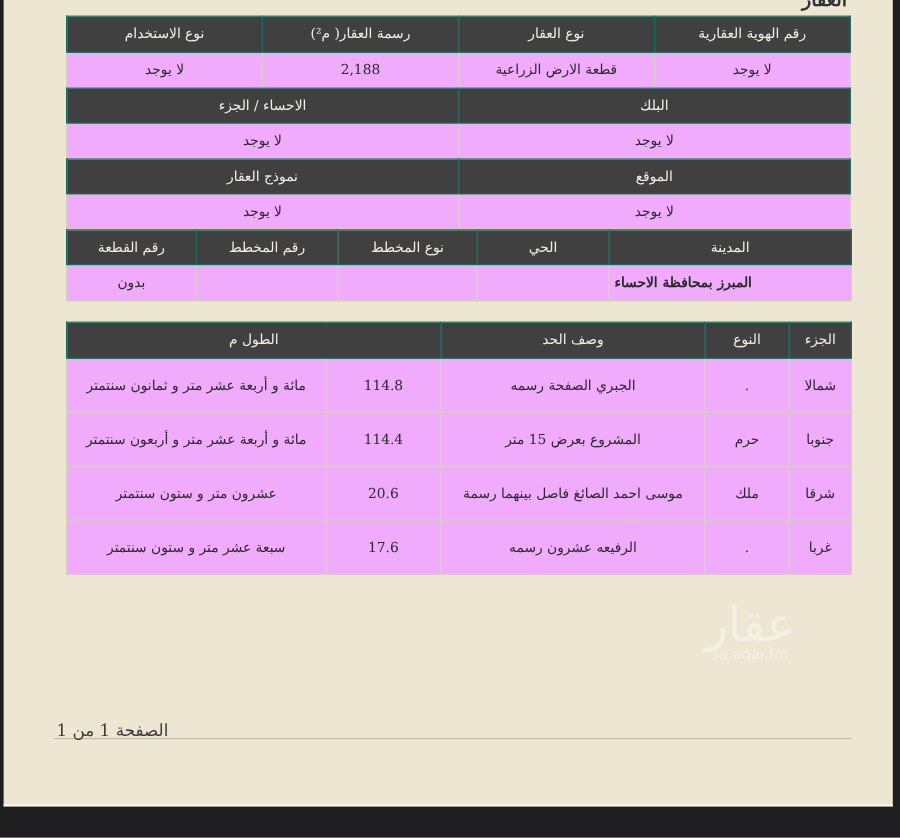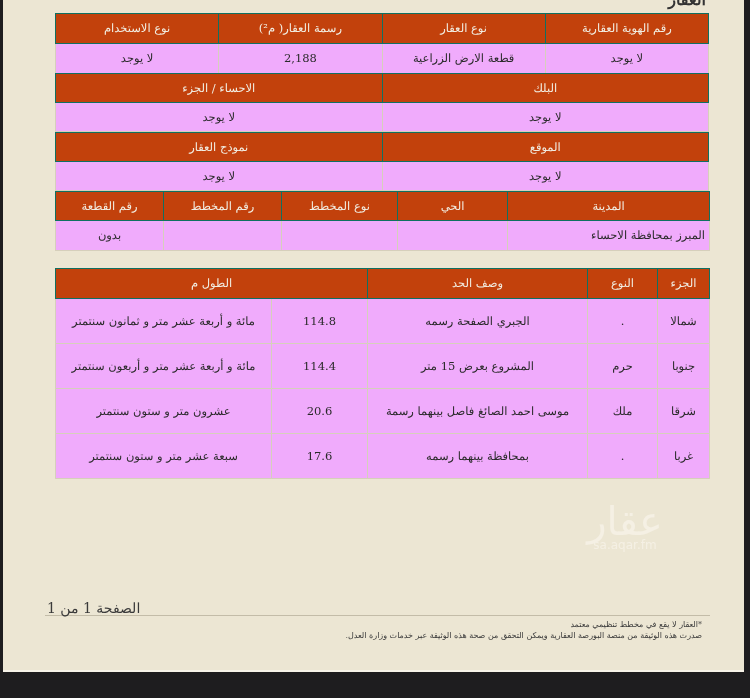--- a/index.html
+++ b/index.html
@@ -27,21 +27,21 @@
   .grid td, .grid th {
     border:1px solid #d6cfbb;
     text-align:center;
     font-size:11.5px;
     color:#2a2a2a;
     padding:0 4px;
     font-weight:normal;
     line-height:13px;
   }
   .grid th {
-    background:#c2410c;
+    background:#404040;
     color:#f2efe4;
     border-color:#0f7061;
   }
   .grid td { background:#f0abfc; }
 
   .t1 { top:13px; }
   .t1 th { height:29px; } .t1 td { height:29px; }
   .t2 { top:73px; }
   .t2 th { height:28px; } .t2 td { height:28px; }
   .t3 { top:132px; }
@@ -129,21 +129,21 @@
     </colgroup>
     <tbody>
         <tr>
       <th>المدينة</th>
       <th>الحي</th>
       <th>نوع المخطط</th>
       <th>رقم المخطط</th>
       <th>رقم القطعة</th>
     </tr>
     <tr>
-      <td style="text-align:right;">المبرز بمحافظة الاحساء</td>
+      <td style="text-align:left;font-weight:bold;">المبرز بمحافظة الاحساء</td>
       <td></td>
       <td></td>
       <td></td>
       <td>بدون</td>
     </tr>
   </tbody>
     </table>
 
   <table class="grid t5">
     <colgroup>
@@ -177,31 +177,27 @@
     <tr>
       <td>شرقا</td>
       <td>ملك</td>
       <td>موسى احمد الصائغ فاصل بينهما رسمة</td>
       <td>20.6</td>
       <td>عشرون متر و ستون سنتمتر</td>
     </tr>
     <tr>
       <td>غربا</td>
       <td>.</td>
-      <td>بمحافظة بينهما رسمه</td>
+      <td>الرفيعه عشرون رسمه</td>
       <td>17.6</td>
       <td>سبعة عشر متر و ستون سنتمتر</td>
     </tr>
   </tbody>
     </table>
 
   <div class="watermark">
     <div class="wm-ar">عقار</div>
     <div class="wm-url">sa.aqar.fm</div>
   </div>
 
   <div class="footer-rule"></div>
-  <div class="footer-note">
-    <div>*العقار لا يقع في مخطط تنظيمي معتمد</div>
-    <div>صدرت هذه الوثيقة من منصة البورصة العقارية ويمكن التحقق من صحة هذه الوثيقة عبر خدمات وزارة العدل.</div>
-  </div>
   <div class="footer-page">الصفحة 1 من 1</div>
 </div>
 
 </body></html>

